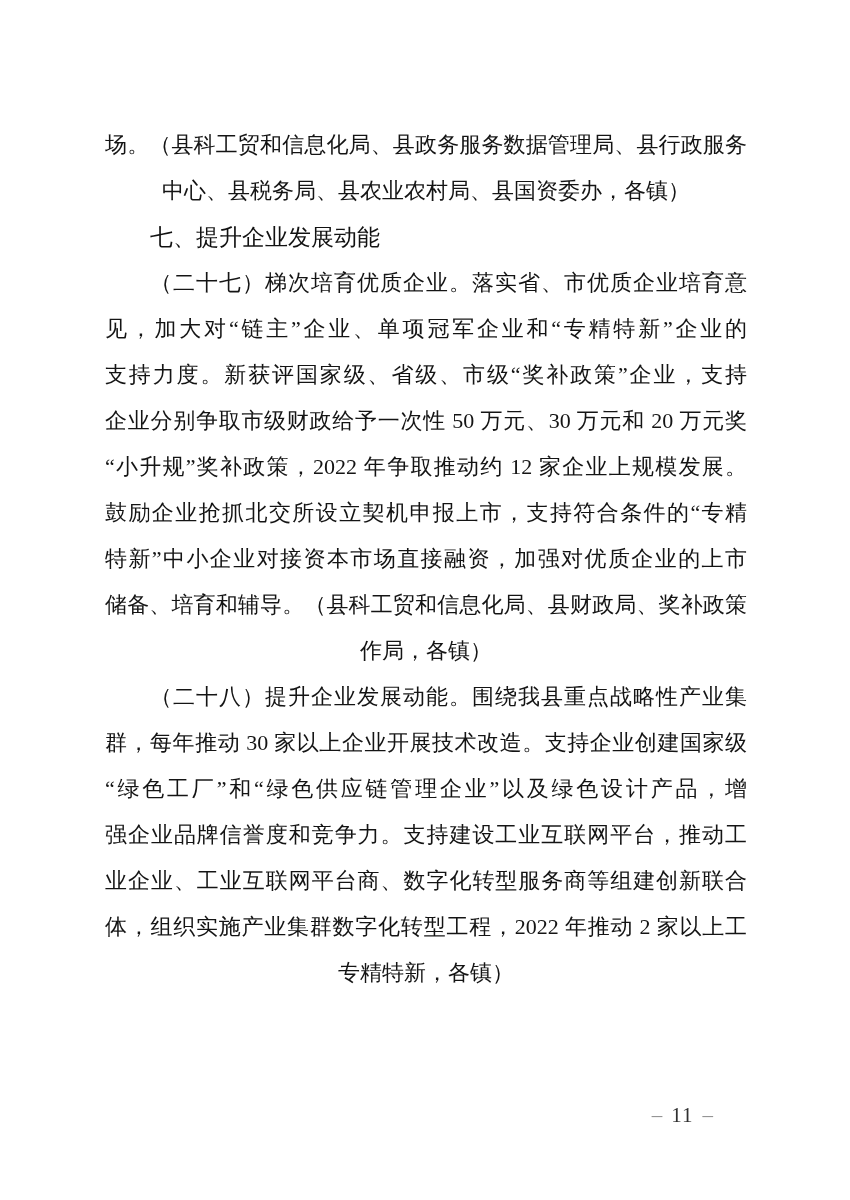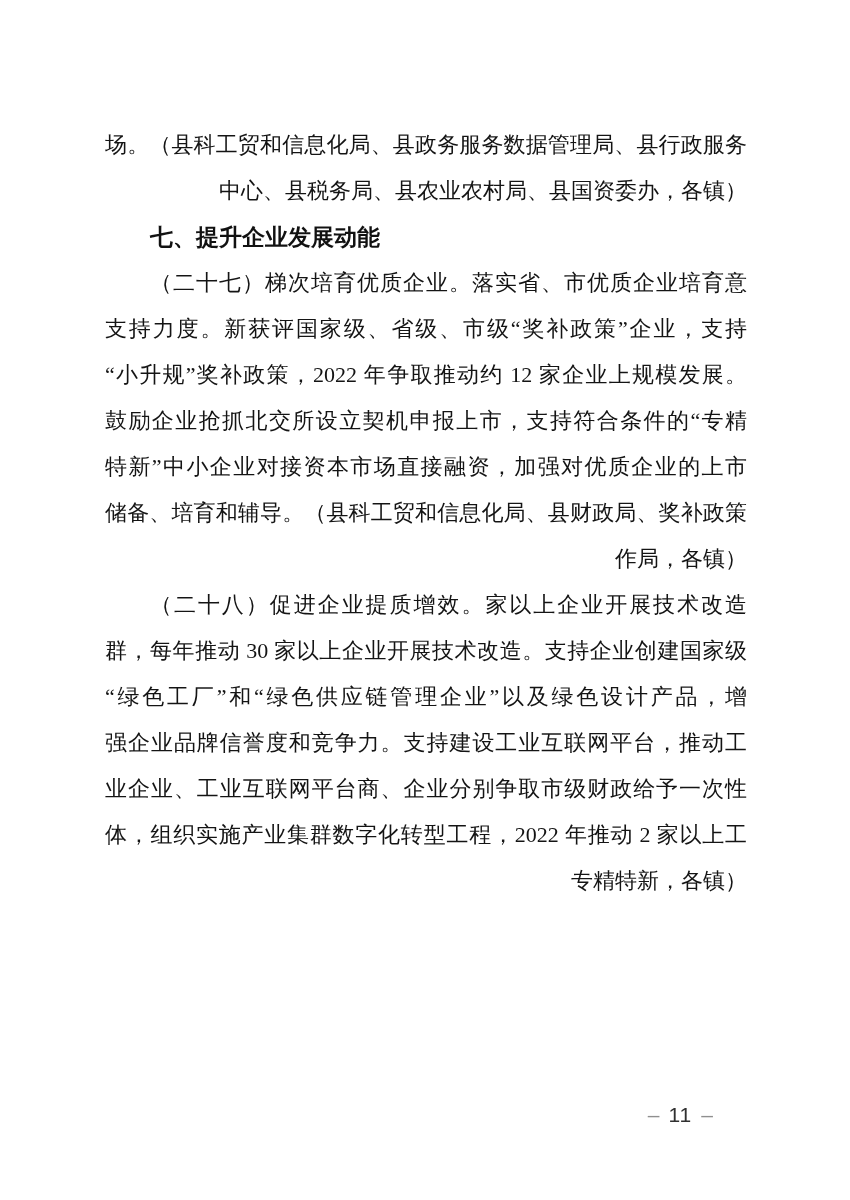--- a/index.html
+++ b/index.html
@@ -23,77 +23,79 @@
   }
   .line {
     height: 46px;
     line-height: 46px;
     font-size: 22px;
     color: #141414;
     letter-spacing: 0;
   }
   .plain {
     white-space: nowrap;
-    text-align: right;
+    text-align: center;
   }
   .justify {
     text-align: justify;
     text-align-last: justify;
     text-justify: inter-character;
   }
   .indent {
     text-indent: 45px;
   }
   .heading {
     font-family: "Liberation Sans", "DejaVu Sans", sans-serif;
-    font-weight: bold;
+    font-weight: normal;
     font-size: 23px;
     color: #111111;
     text-indent: 45px;
     white-space: nowrap;
     text-align: left;
   }
   .page-number {
     position: absolute;
     top: 1102px;
     right: 78px;
     font-size: 21px;
     line-height: 26px;
     color: #303030;
-    font-family: Liberation Sans, sans-serif;
+    font-family: Liberation Serif, serif;
   }
   .page-number .dash {
     color: #8f8f8f;
     margin: 0 9px;
   }
   .page-number .num {
     color: #303030;
     letter-spacing: 1px;
   }
 </style>
 </head>
 <body>
 
 <div class="page">
   <div class="content">
     <div class="line justify">场。（县科工贸和信息化局、县政务服务数据管理局、县行政服务</div>
     <div class="line plain">中心、县税务局、县农业农村局、县国资委办，各镇）</div>
     <div class="line heading">七、提升企业发展动能</div>
     <div class="line justify indent">（二十七）梯次培育优质企业。落实省、市优质企业培育意</div>
+    <div class="line justify">见，加大对“链主”企业、单项冠军企业和“专精特新”企业的</div>
     <div class="line justify">支持力度。新获评国家级、省级、市级“奖补政策”企业，支持</div>
+    <div class="line justify">企业分别争取市级财政给予一次性 50 万元、30 万元和 20 万元奖</div>
     <div class="line justify">“小升规”奖补政策，2022 年争取推动约 12 家企业上规模发展。</div>
     <div class="line justify">鼓励企业抢抓北交所设立契机申报上市，支持符合条件的“专精</div>
     <div class="line justify">特新”中小企业对接资本市场直接融资，加强对优质企业的上市</div>
     <div class="line justify">储备、培育和辅导。（县科工贸和信息化局、县财政局、奖补政策</div>
     <div class="line plain">作局，各镇）</div>
-    <div class="line justify indent">（二十八）促进企业提质增效。家以上企业开展技术改造</div>
+    <div class="line justify indent">（二十八）提升企业发展动能。围绕我县重点战略性产业集</div>
     <div class="line justify">群，每年推动 30 家以上企业开展技术改造。支持企业创建国家级</div>
     <div class="line justify">“绿色工厂”和“绿色供应链管理企业”以及绿色设计产品，增</div>
     <div class="line justify">强企业品牌信誉度和竞争力。支持建设工业互联网平台，推动工</div>
-    <div class="line justify">业企业、工业互联网平台商、企业分别争取市级财政给予一次性</div>
+    <div class="line justify">业企业、工业互联网平台商、数字化转型服务商等组建创新联合</div>
     <div class="line justify">体，组织实施产业集群数字化转型工程，2022 年推动 2 家以上工</div>
     <div class="line plain">专精特新，各镇）</div>
   </div>
 
   <div class="page-number">
     <span class="dash">–</span><span class="num">11</span><span class="dash">–</span>
   </div>
 </div>
 
 </body></html>

